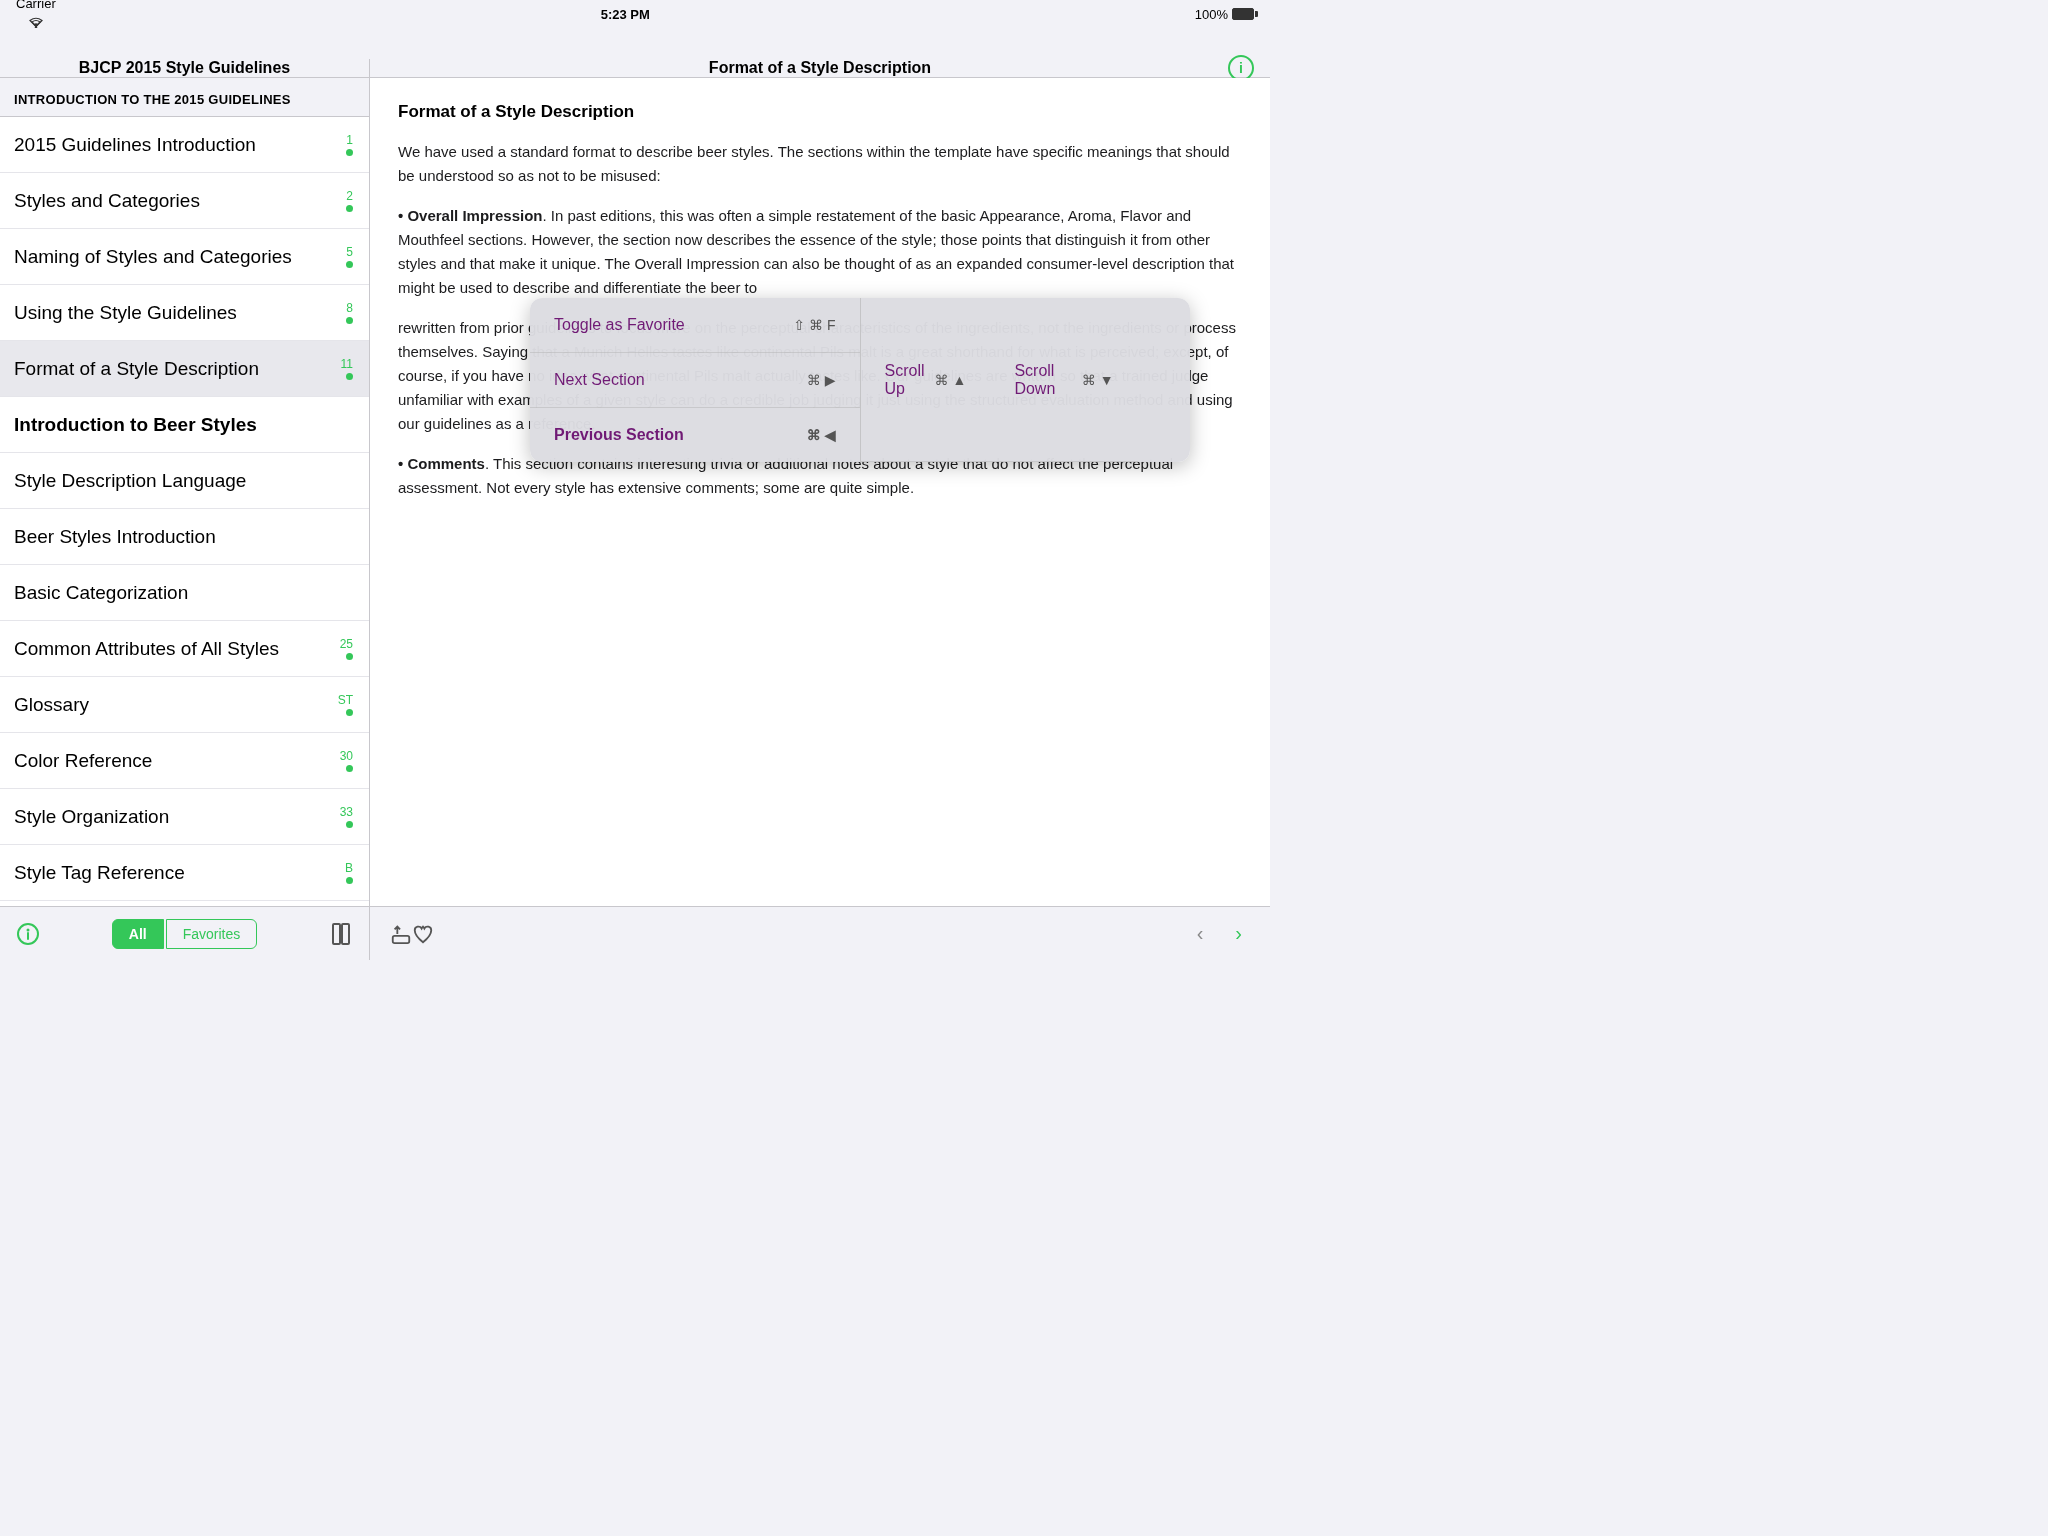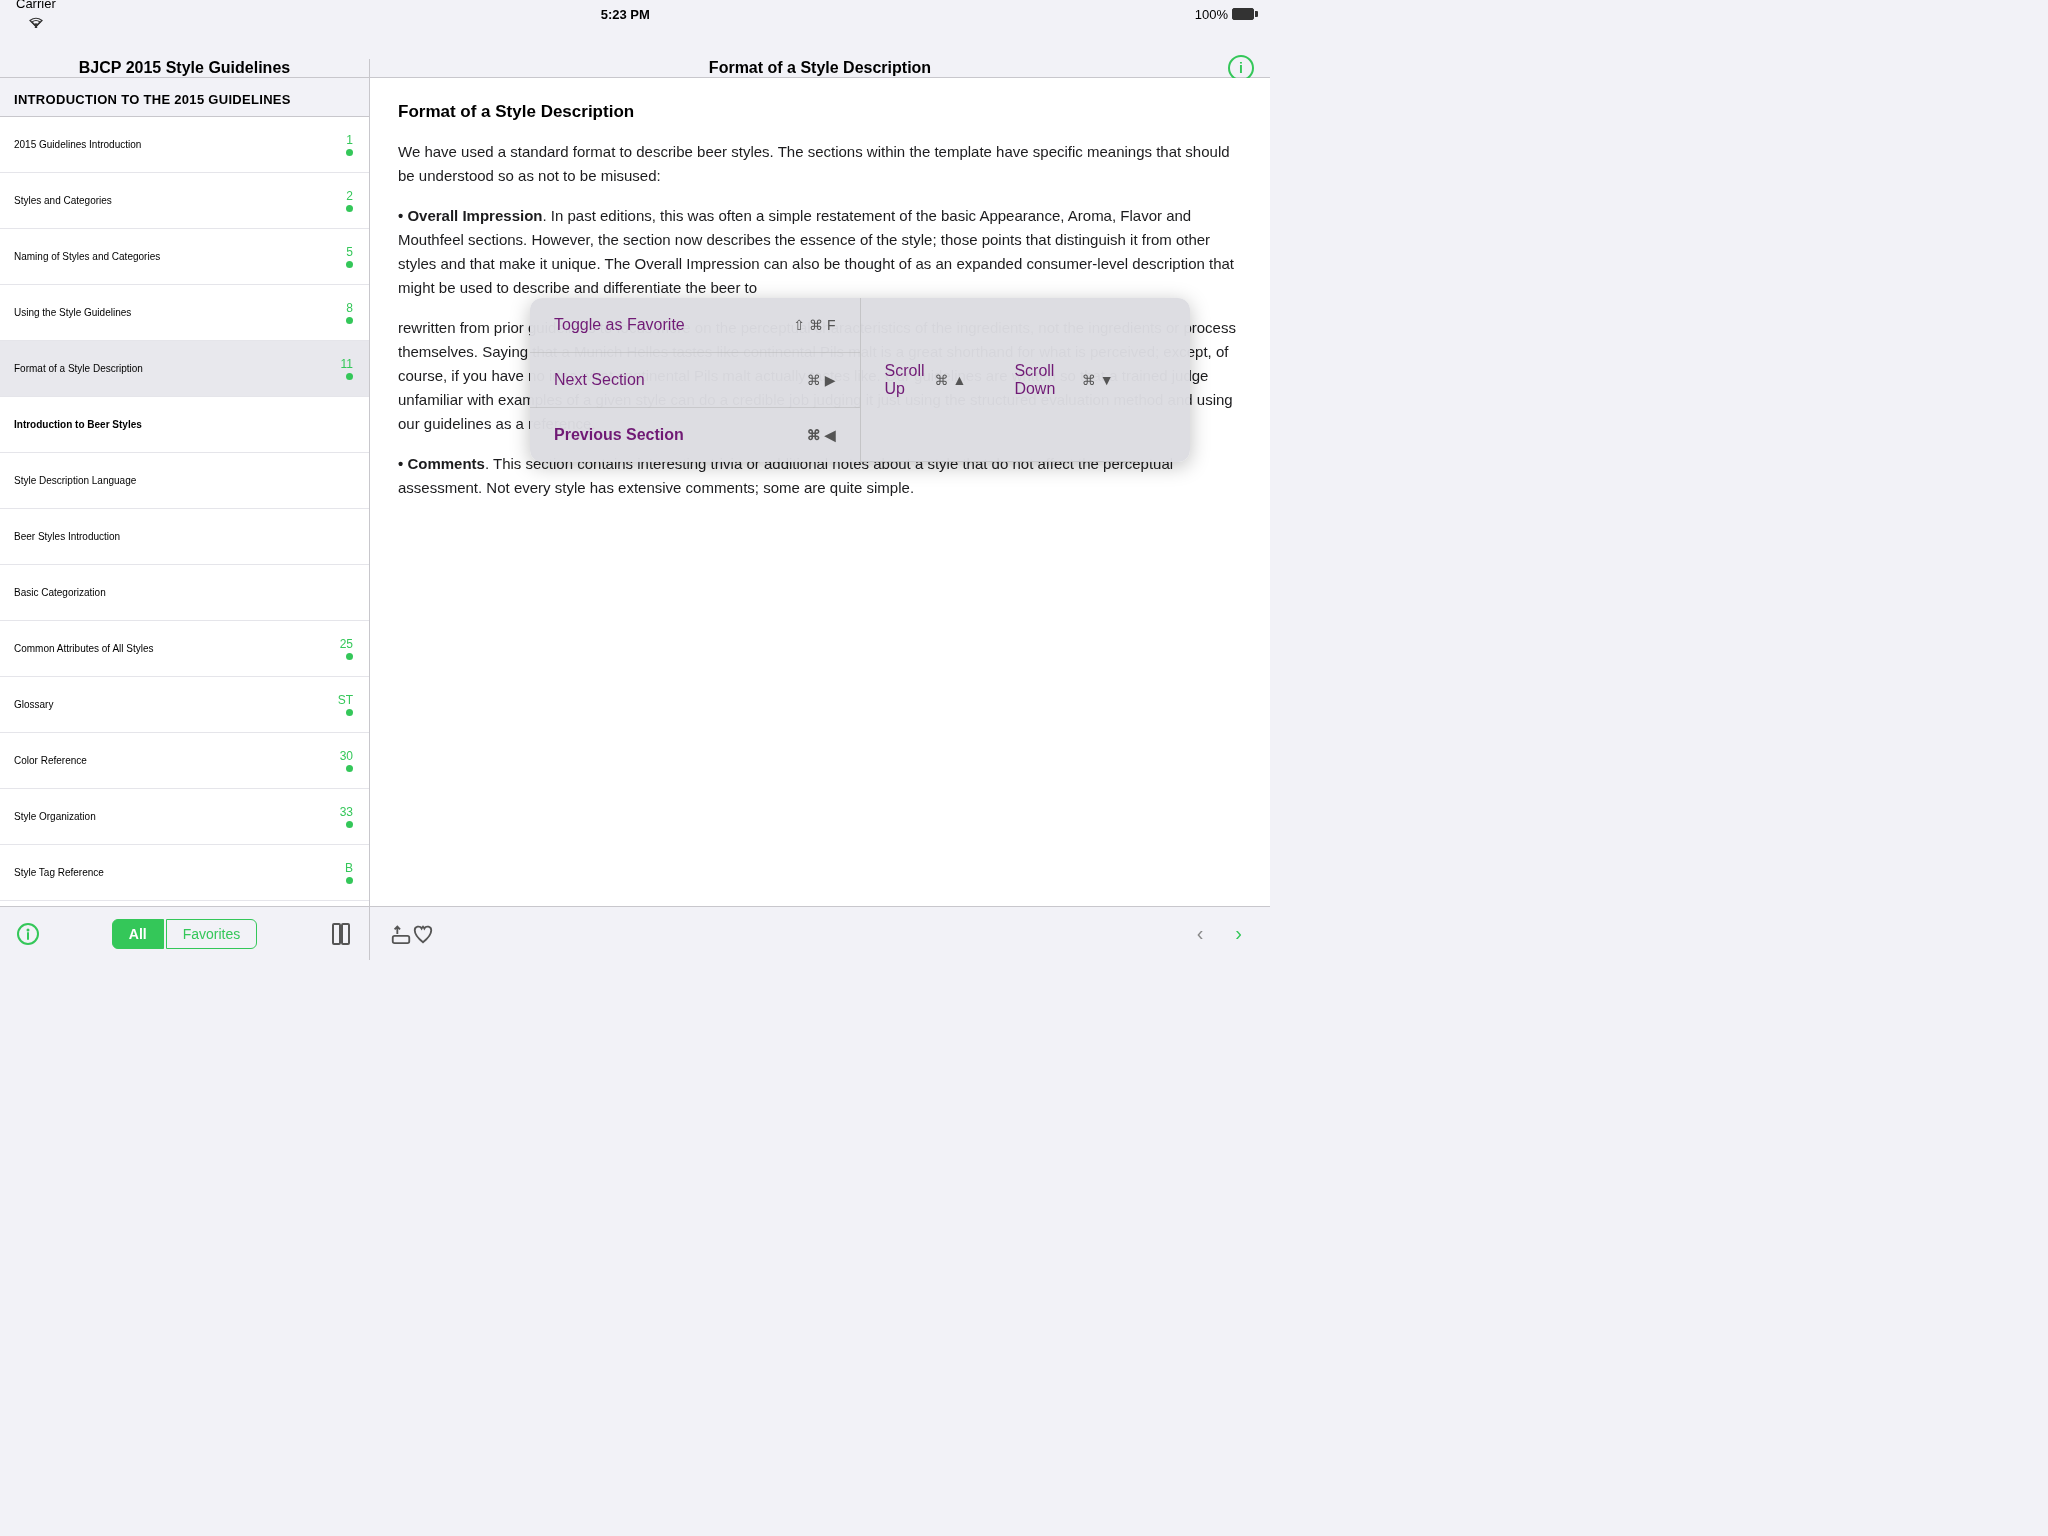--- a/index.html
+++ b/index.html
@@ -124,21 +124,21 @@
       align-items: center;
       justify-content: space-between;
       padding: 14px 16px 14px 14px;
       border-bottom: 1px solid #e5e5ea;
       cursor: pointer;
       min-height: 56px;
       position: relative;
     }
     .sidebar-item:last-child { border-bottom: none; }
     .sidebar-item .item-text {
-      font-size: 10px;
+      font-size: 19px;
       color: #000;
       flex: 1;
       padding-right: 8px;
     }
     .sidebar-item.active {
       background: #e8e8ed;
     }
     .sidebar-item.bold .item-text { font-weight: 700; }
     .sidebar-item .item-right {
       display: flex;

